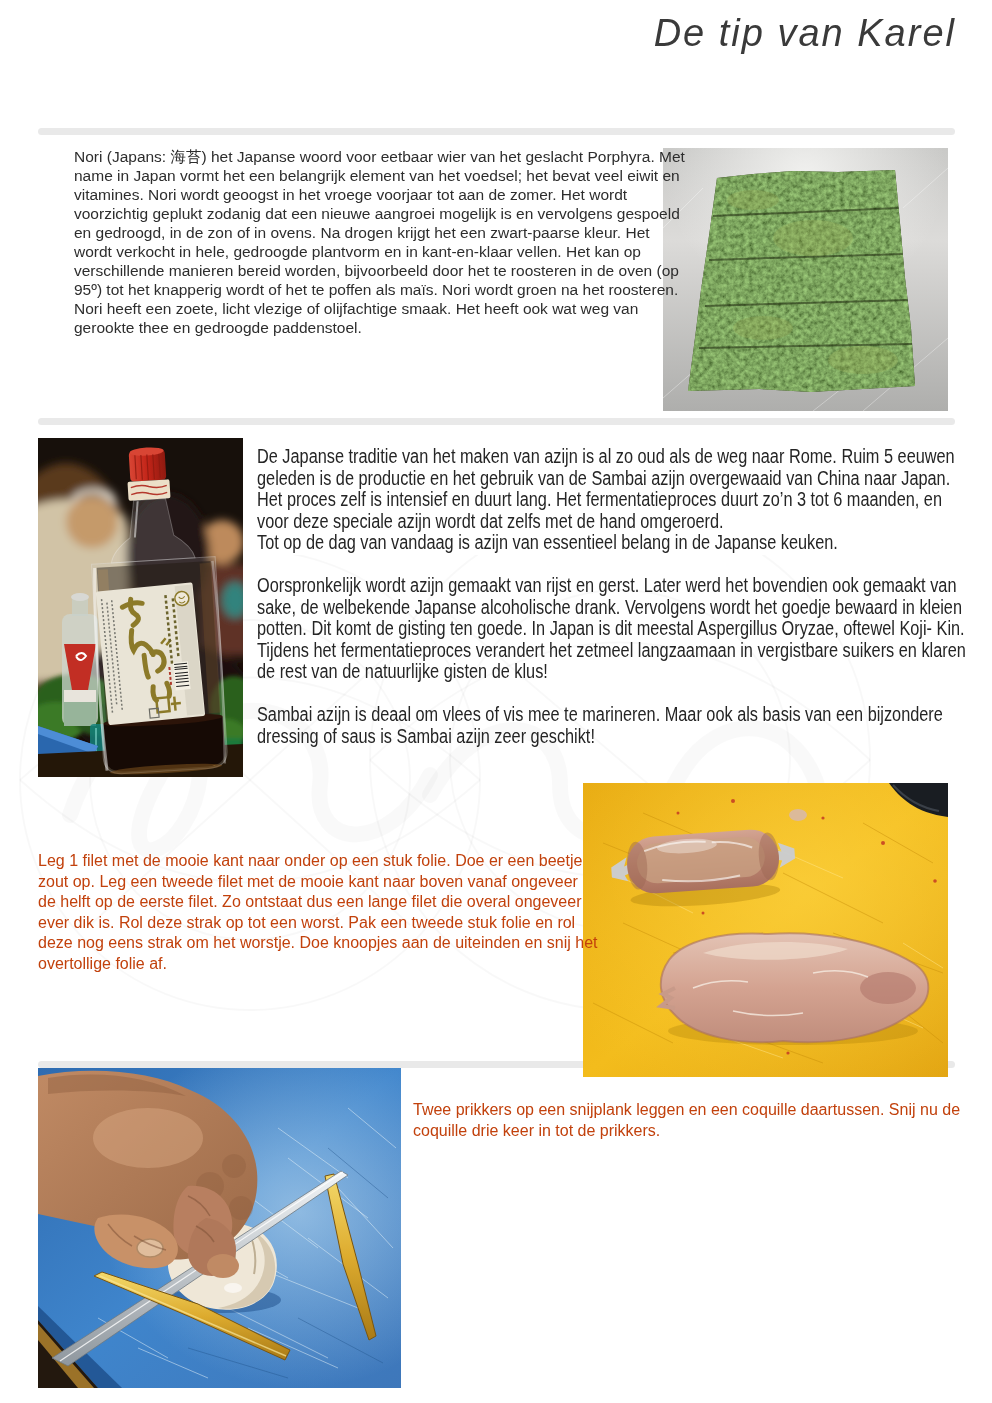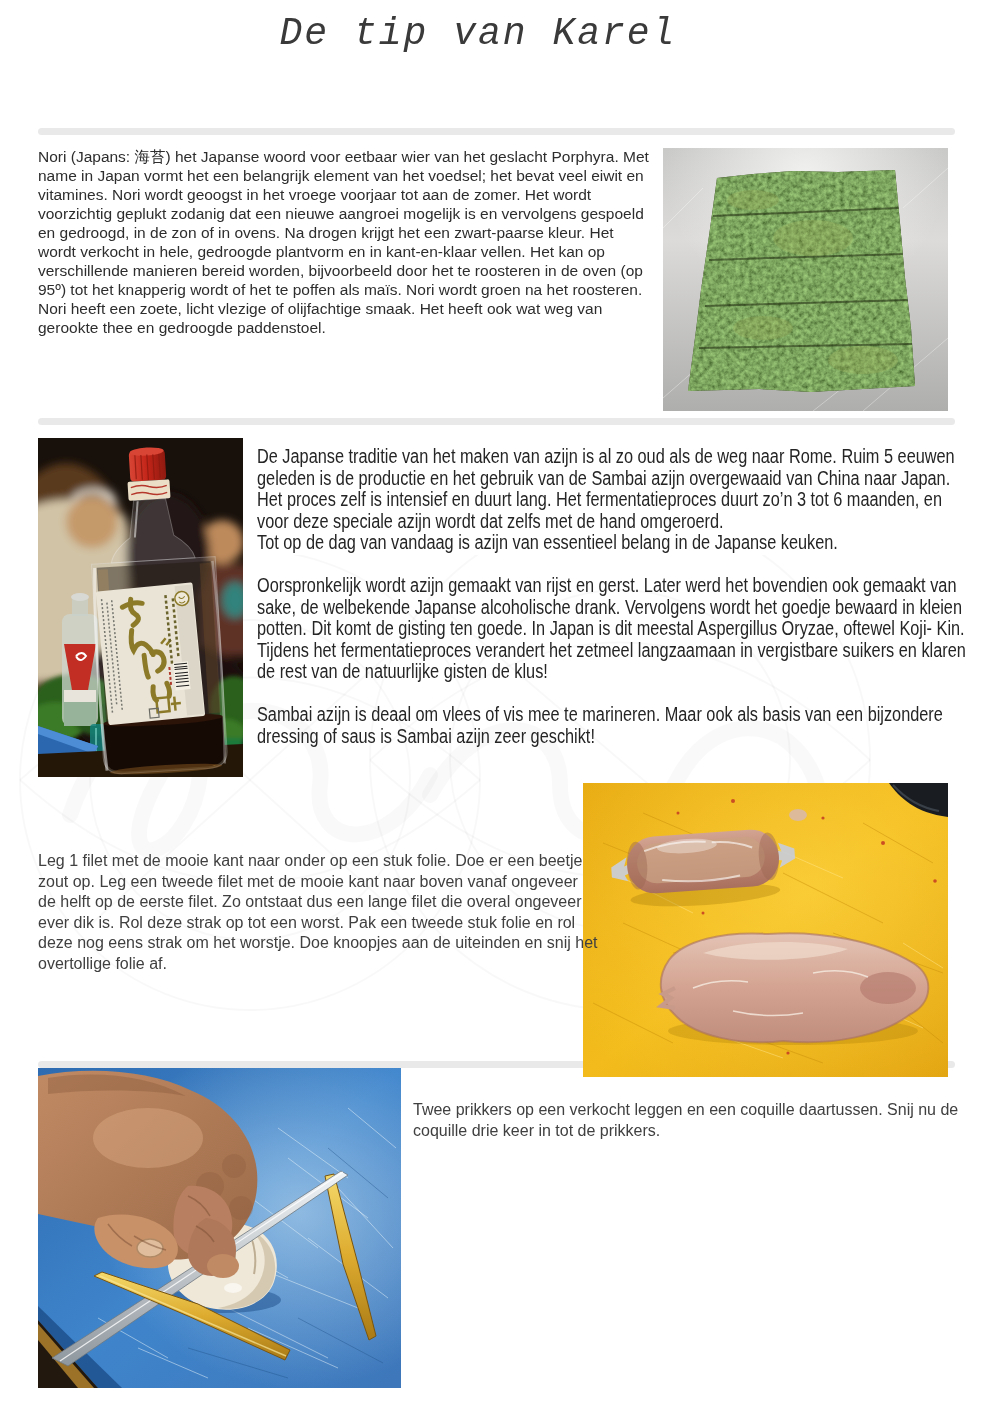--- a/index.html
+++ b/index.html
@@ -1,32 +1,32 @@
 <!DOCTYPE html>
 <html><head>
 <meta charset="utf-8">
 <style>
   html,body{margin:0;padding:0;background:#ffffff;}
   .page{position:relative;width:992px;height:1403px;background:#ffffff;overflow:hidden;
         font-family:"Liberation Sans",sans-serif;color:#2d2d2d;}
   .abs{position:absolute;}
   .z0{z-index:0}.z1{z-index:1}.z2{z-index:2}
 
-  .title{top:12px;left:0;width:956px;text-align:center;
-         font-family:Liberation Mono, monospace;font-style:italic;font-weight:400;
+  .title{top:12px;left:0;width:956px;text-align:right;
+         font-family:Liberation Sans, sans-serif;font-style:italic;font-weight:400;
          font-size:38px;letter-spacing:2px;color:#3a3a3a;}
 
   .intro-line{left:0;width:992px;display:flex;justify-content:center;}
   .intro-line > span{white-space:nowrap;font-weight:bold;font-size:26px;line-height:26px;
          color:#161616;transform:scaleX(0.52);transform-origin:50% 50%;}
 
   .divider{height:7px;border-radius:3.5px;background:#e9e9e9;}
 
-  .body-text{font-size:15.5px;line-height:19px;color:#2d2d2d;}
-  .body-text2{font-size:16px;line-height:20.5px;color:#404040;}
+  .body-text{font-size:15.5px;line-height:19px;color:#2d2d2d;margin-left:36px;}
+  .body-text2{font-size:16px;line-height:20.5px;color:#c2410c;}
 
   .condensed{width:880px;transform:scaleX(0.815);transform-origin:0 0;
              font-size:20px;line-height:21.6px;color:#252525;}
   .condensed p{margin:0 0 21px 0;white-space:pre-line;}
   .condensed p:last-child{margin-bottom:0;}
 
   svg{display:block;}
 </style>
 </head>
 <body>
@@ -414,15 +414,15 @@
       <g stroke="#7a4e34" stroke-opacity="0.5" stroke-width="1.5" fill="none">
         <path d="M150,128 q14,6 22,20"></path>
           <path d="M158,158 q12,6 18,16"></path>
         <path d="M96,168 q16,10 32,14"></path>
           <path d="M70,156 q10,14 24,22"></path>
       </g>
       <ellipse cx="110" cy="70" rx="55" ry="30" fill="#dcab85" opacity="0.45"></ellipse>
     </g>
   </svg>
 
-  <div class="abs z2 body-text2" style="top:1100px;left:413px;width:556px">Twee prikkers op een verkocht leggen en een coquille daartussen. Snij nu de coquille drie keer in tot de prikkers.</div>
+  <div class="abs z2 body-text2" style="top:1100px;left:413px;width:556px">Twee prikkers op een snijplank leggen en een coquille daartussen. Snij nu de coquille drie keer in tot de prikkers.</div>
 
 </div>
 
 </body></html>

